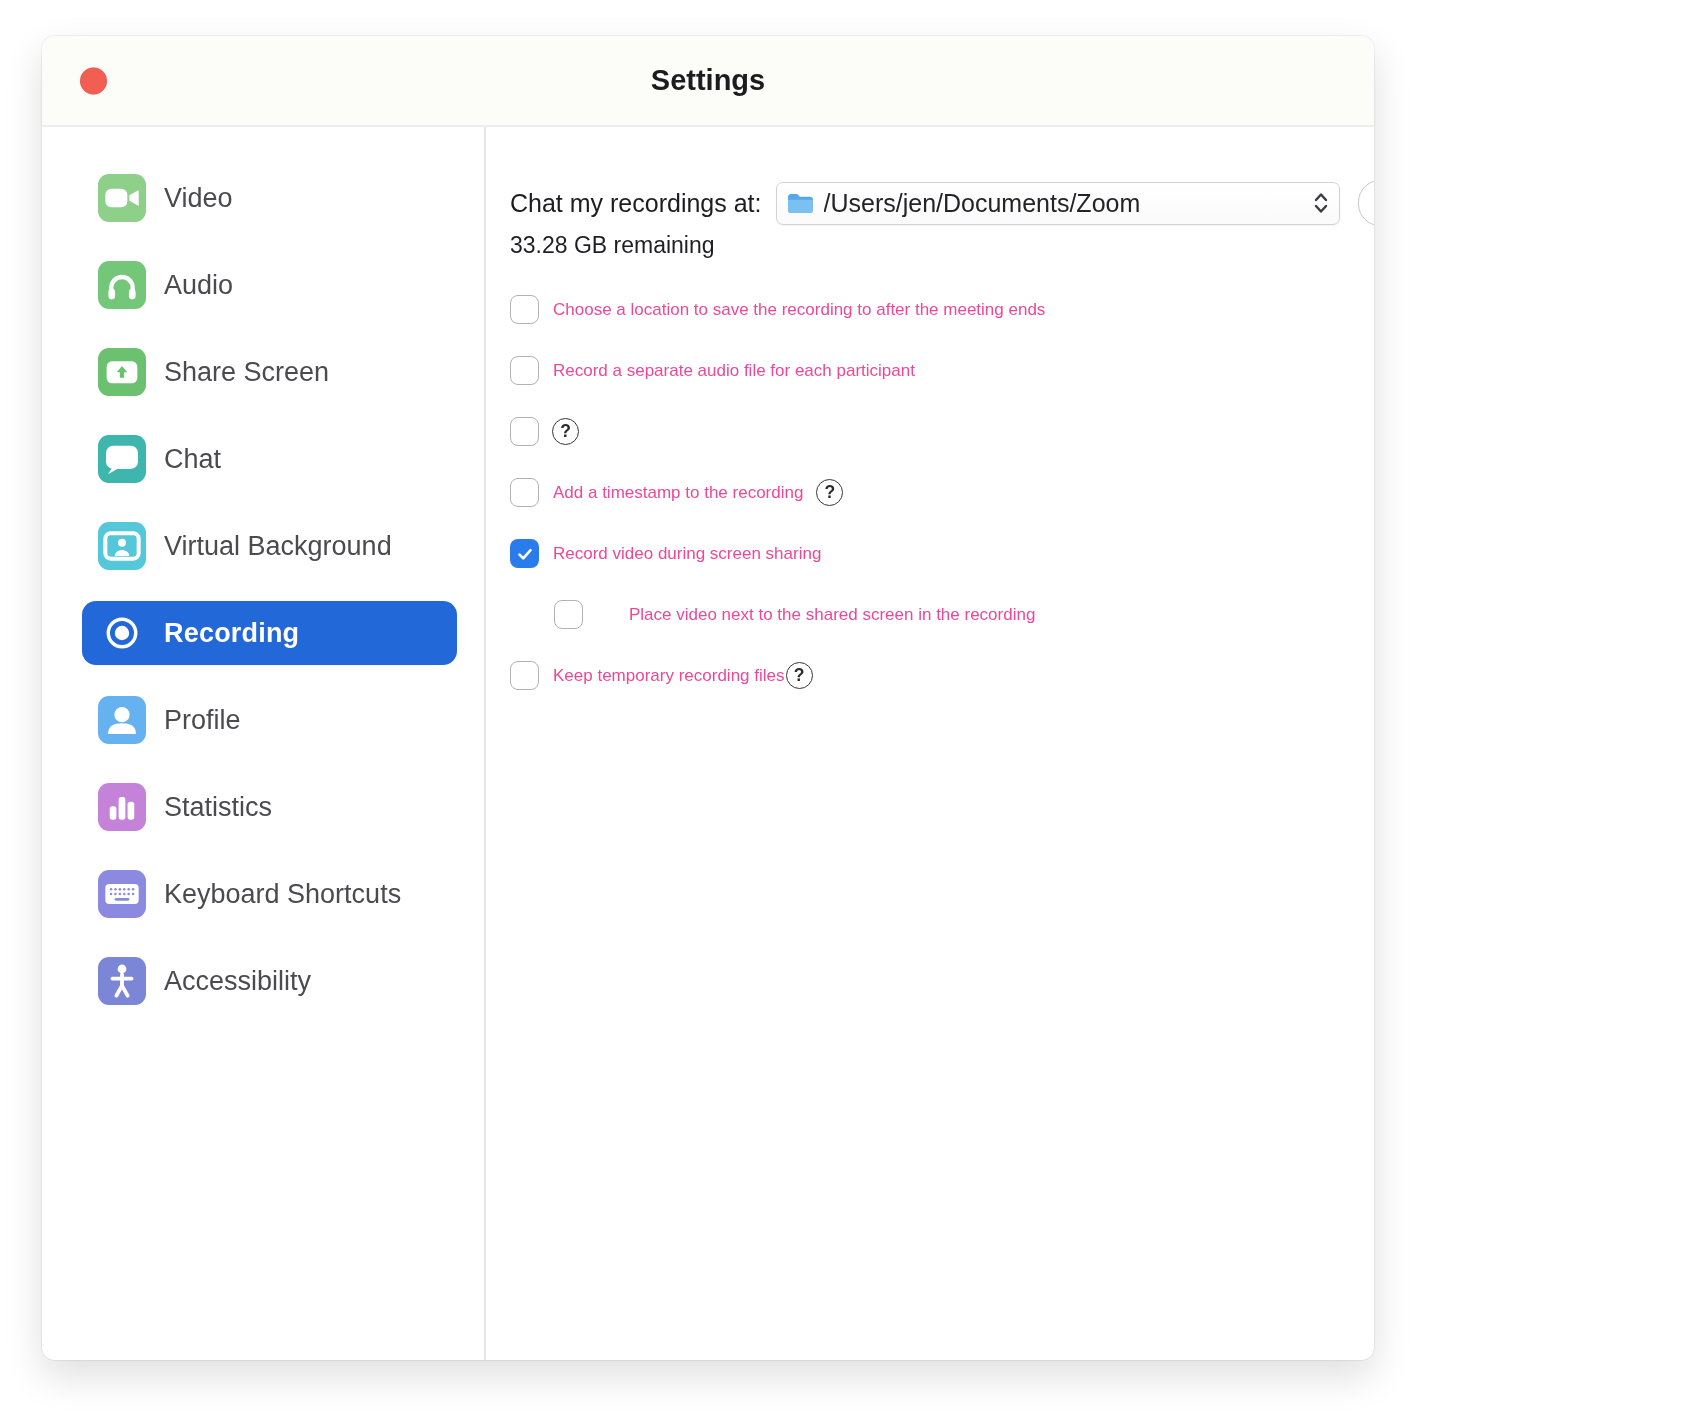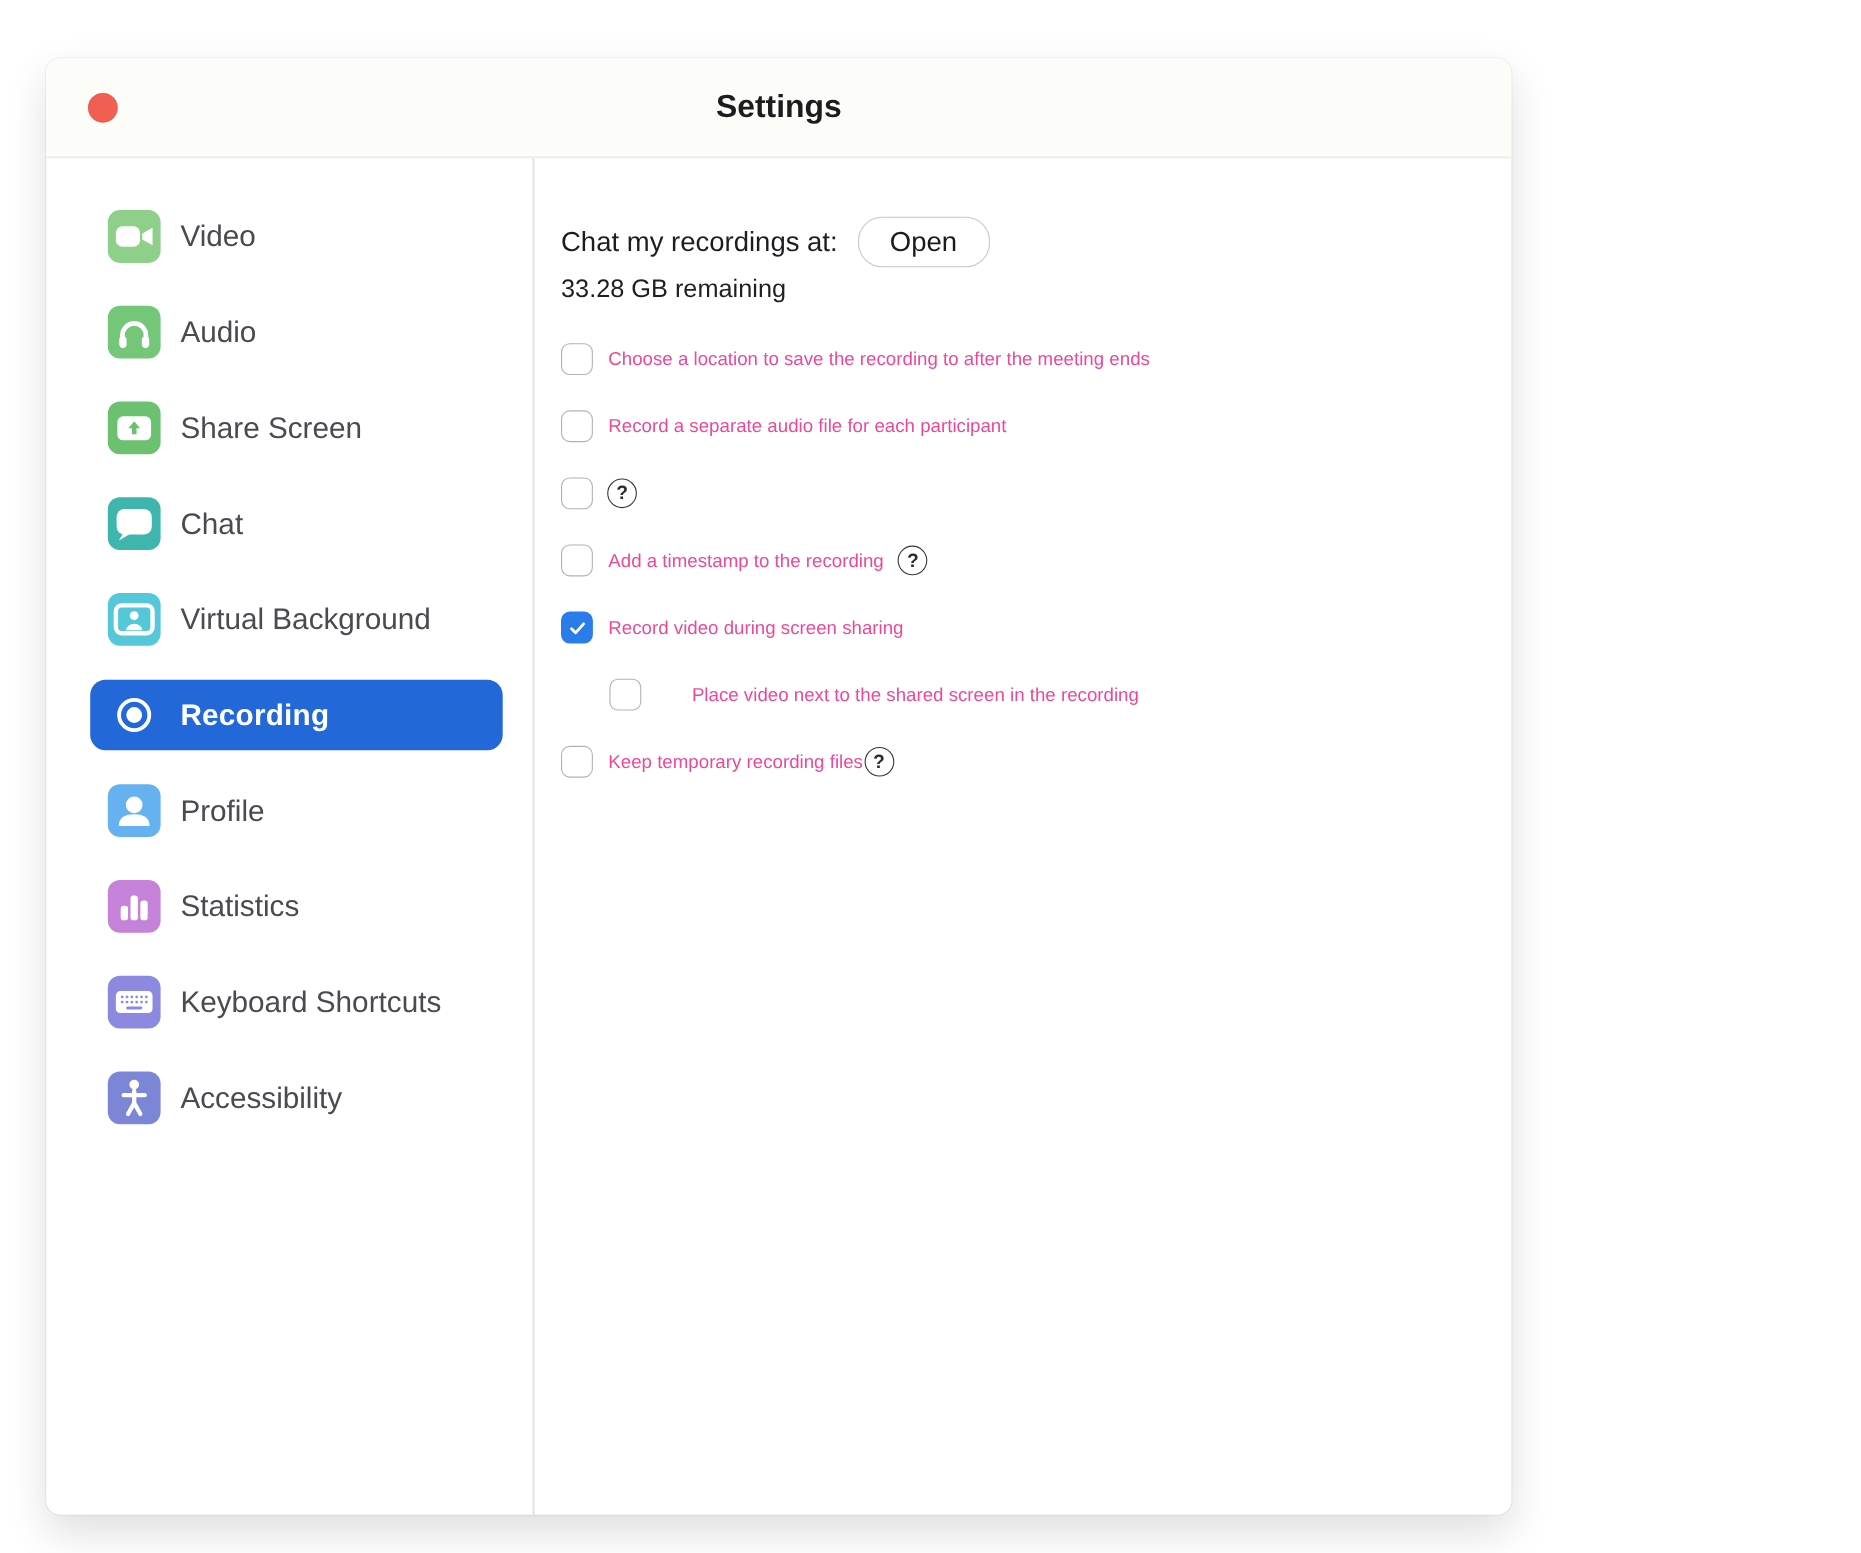--- a/index.html
+++ b/index.html
@@ -2,21 +2,21 @@
 <html><head>
 <meta charset="utf-8">
 <style>
   html,body { margin:0; padding:0; background:#ffffff; }
   body {
     width:1692px; height:1412px; position:relative; overflow:hidden;
     font-family:"Liberation Sans", sans-serif;
     -webkit-font-smoothing:antialiased;
   }
   .window {
-    position:absolute; left:42px; top:53px; width:1332px; height:1324px;
+    position:absolute; left:42px; top:36px; width:1332px; height:1324px;
     background:#ffffff; border-radius:13px; overflow:hidden;
     box-shadow:0 0 0 1px rgba(0,0,0,.05), 0 16px 38px rgba(0,0,0,.13);
     display:flex; flex-direction:column;
   }
   .titlebar {
     flex:0 0 auto; height:89px; background:#fcfcf9; border-bottom:2px solid #eeeeec;
     position:relative; display:flex; align-items:center; justify-content:center;
   }
   .traffic-close {
     position:absolute; left:38px; top:50%; transform:translateY(-50%);
@@ -196,20 +196,35 @@
               <circle cx="18" cy="9" r="3.3" fill="#fff"></circle>
               <path d="M18 13.2 V21.5 M10.8 16.2 H25.2 M18 21.5 L13.8 29 M18 21.5 L22.2 29" stroke="#fff" stroke-width="2.9" fill="none" stroke-linecap="round"></path>
             </svg>
           </span>
           <span class="side-label">Accessibility</span>
         </div>
       </nav>
     <main class="content">
       <div class="store-row">
         <span class="store-label">Chat my recordings at:</span>
+        <div class="loc-select">
+          <span class="folder-wrap">
+            <svg viewBox="0 0 27 21">
+              <path fill="#55a7e9" d="M1 4 C1 2.3 2.3 1 4 1 h6.2 l2.6 2.8 H23 c1.7 0 3 1.3 3 3 V17 c0 1.7 -1.3 3 -3 3 H4 c-1.7 0 -3 -1.3 -3 -3 Z"></path>
+              <path fill="#7cc0f2" d="M1 6.8 H26 V17 c0 1.7 -1.3 3 -3 3 H4 c-1.7 0 -3 -1.3 -3 -3 Z"></path>
+            </svg>
+          </span>
+          <span class="loc-text">/Users/jen/Documents/Zoom</span>
+          <span class="stepper">
+            <svg viewBox="0 0 16 26">
+              <path d="M3 10 L8 4.5 L13 10" stroke="#3c3c40" stroke-width="2.4" fill="none" stroke-linecap="round" stroke-linejoin="round"></path>
+              <path d="M3 16 L8 21.5 L13 16" stroke="#3c3c40" stroke-width="2.4" fill="none" stroke-linecap="round" stroke-linejoin="round"></path>
+            </svg>
+          </span>
+        </div>
         <button class="open-btn">Open</button>
       </div>
       <div class="remaining">33.28 GB remaining</div>
       <div class="check-list" id="check-list">
           <div class="check-row">
             <span class="cbox" style="--check-bg: #2b7ceb;"></span>
             <span class="check-label">Choose a location to save the recording to after the meeting ends</span>
           </div>
           <div class="check-row">
             <span class="cbox" style="--check-bg: #2b7ceb;"></span>

